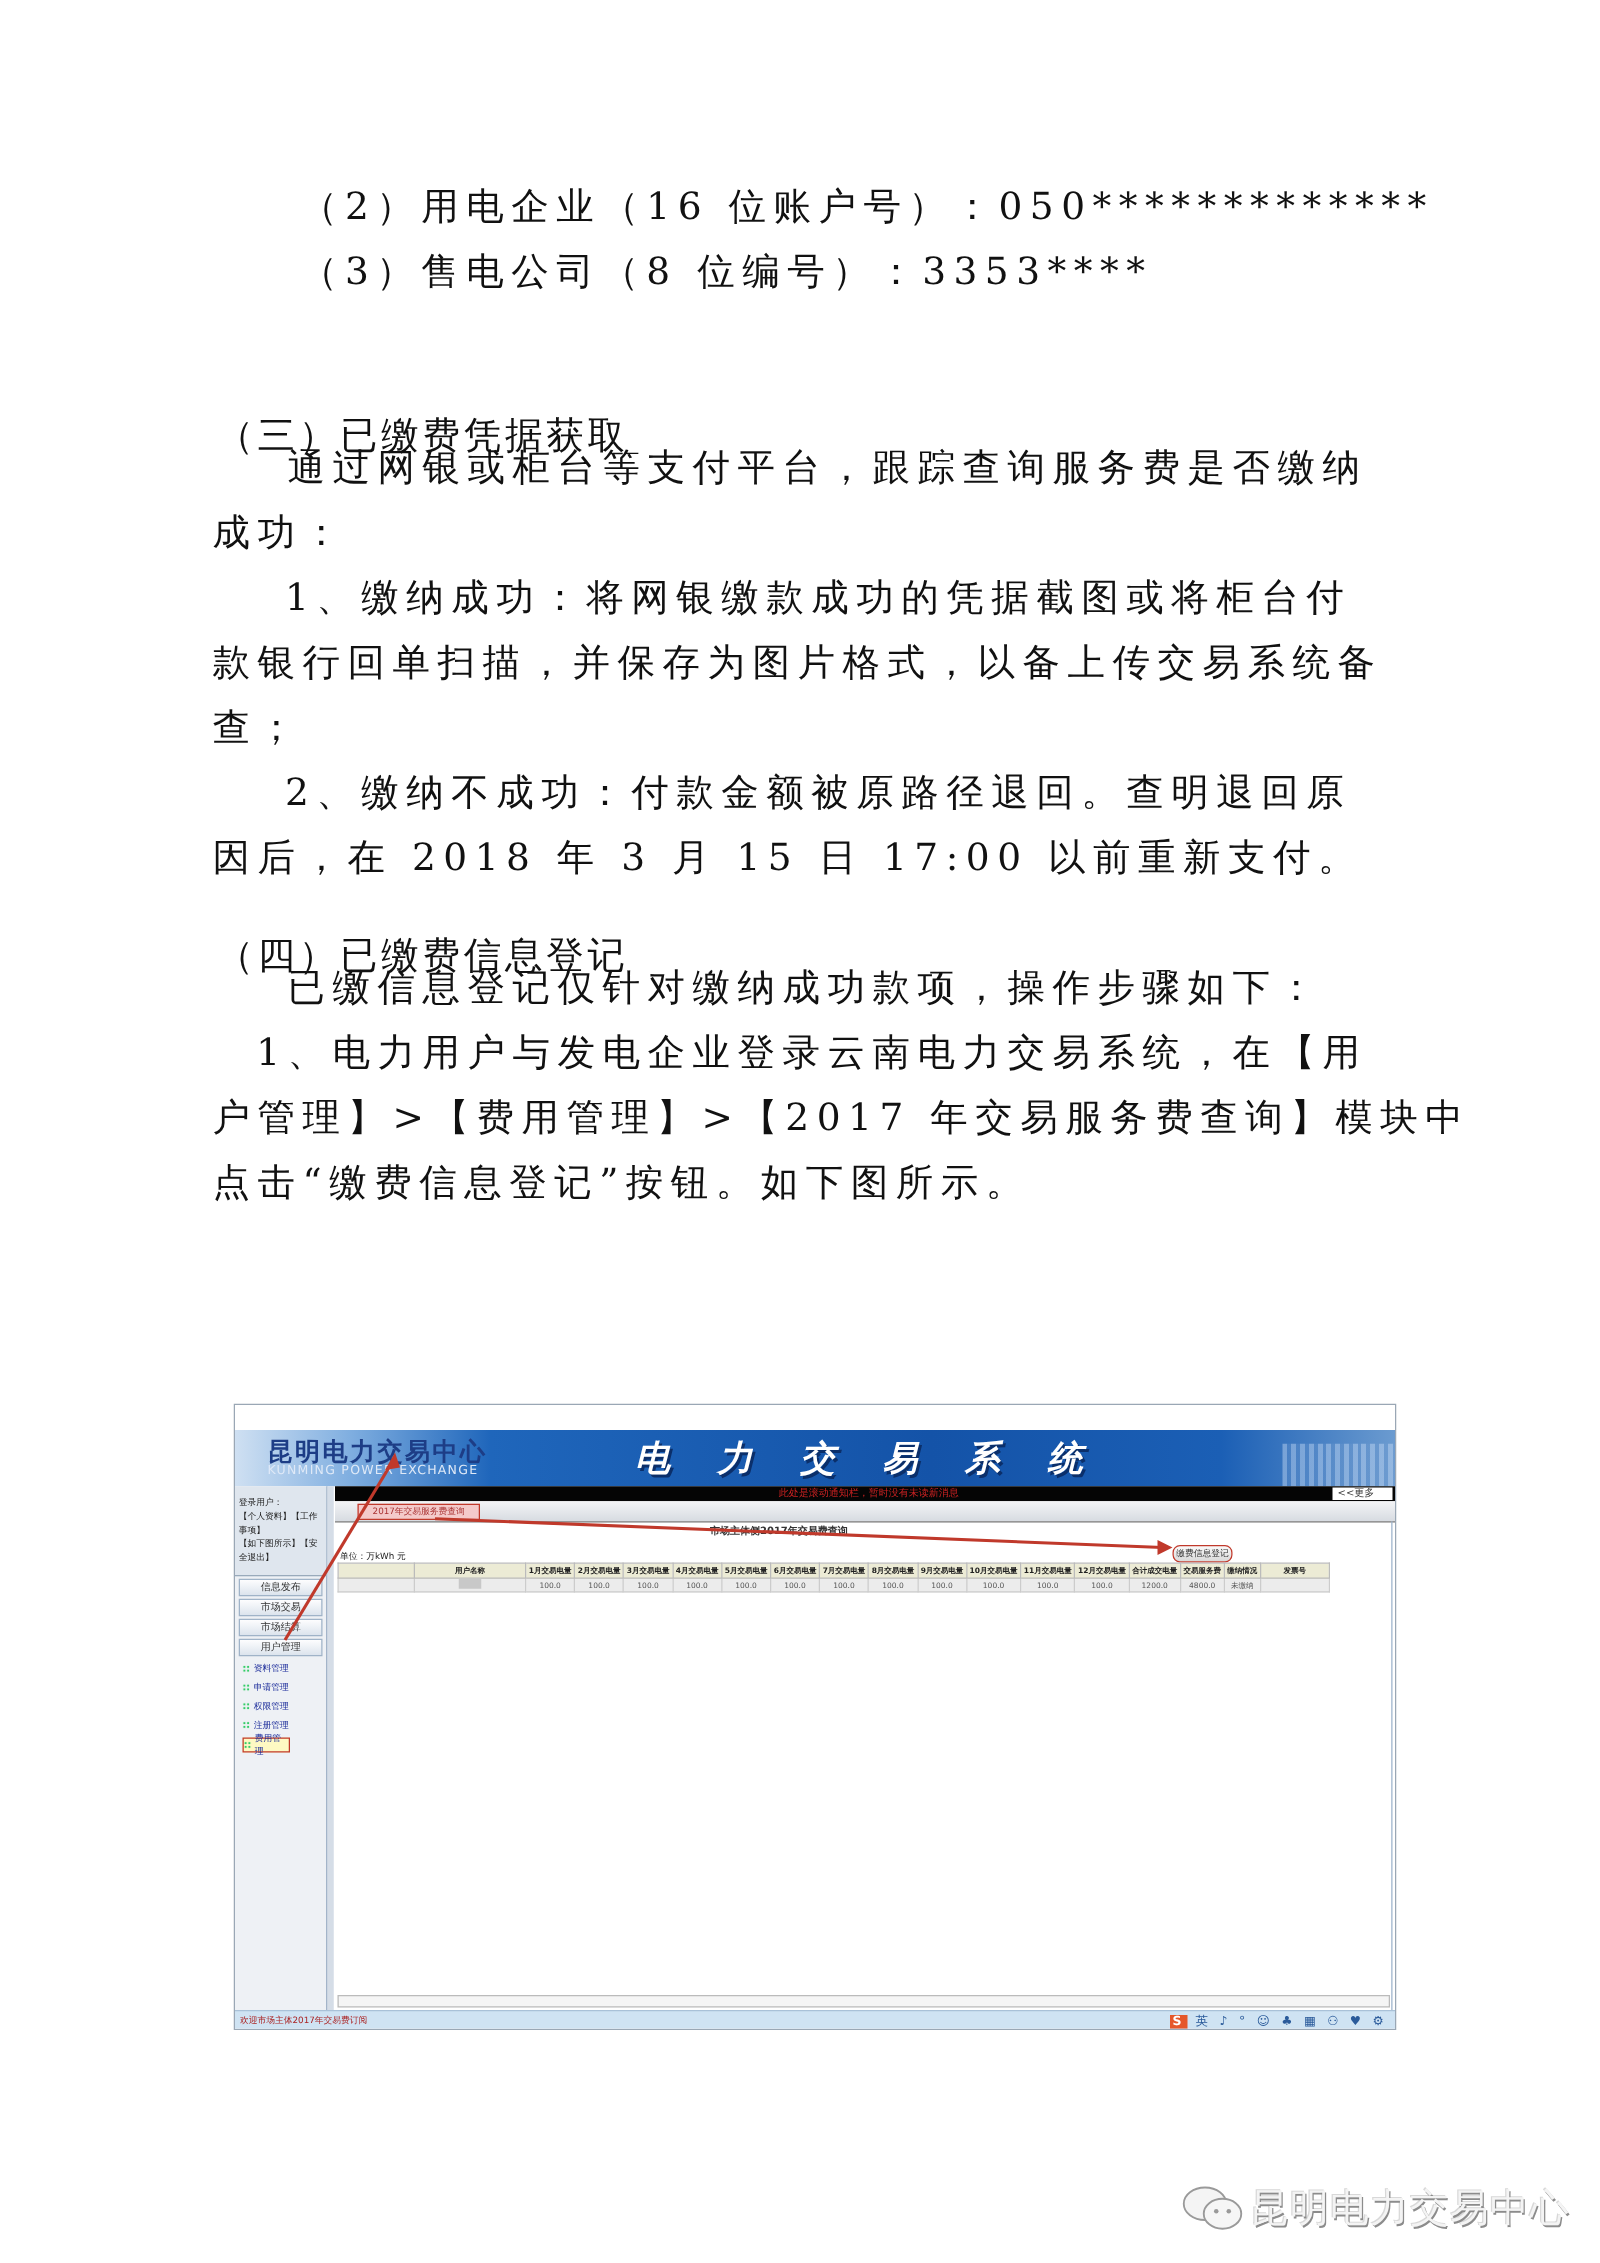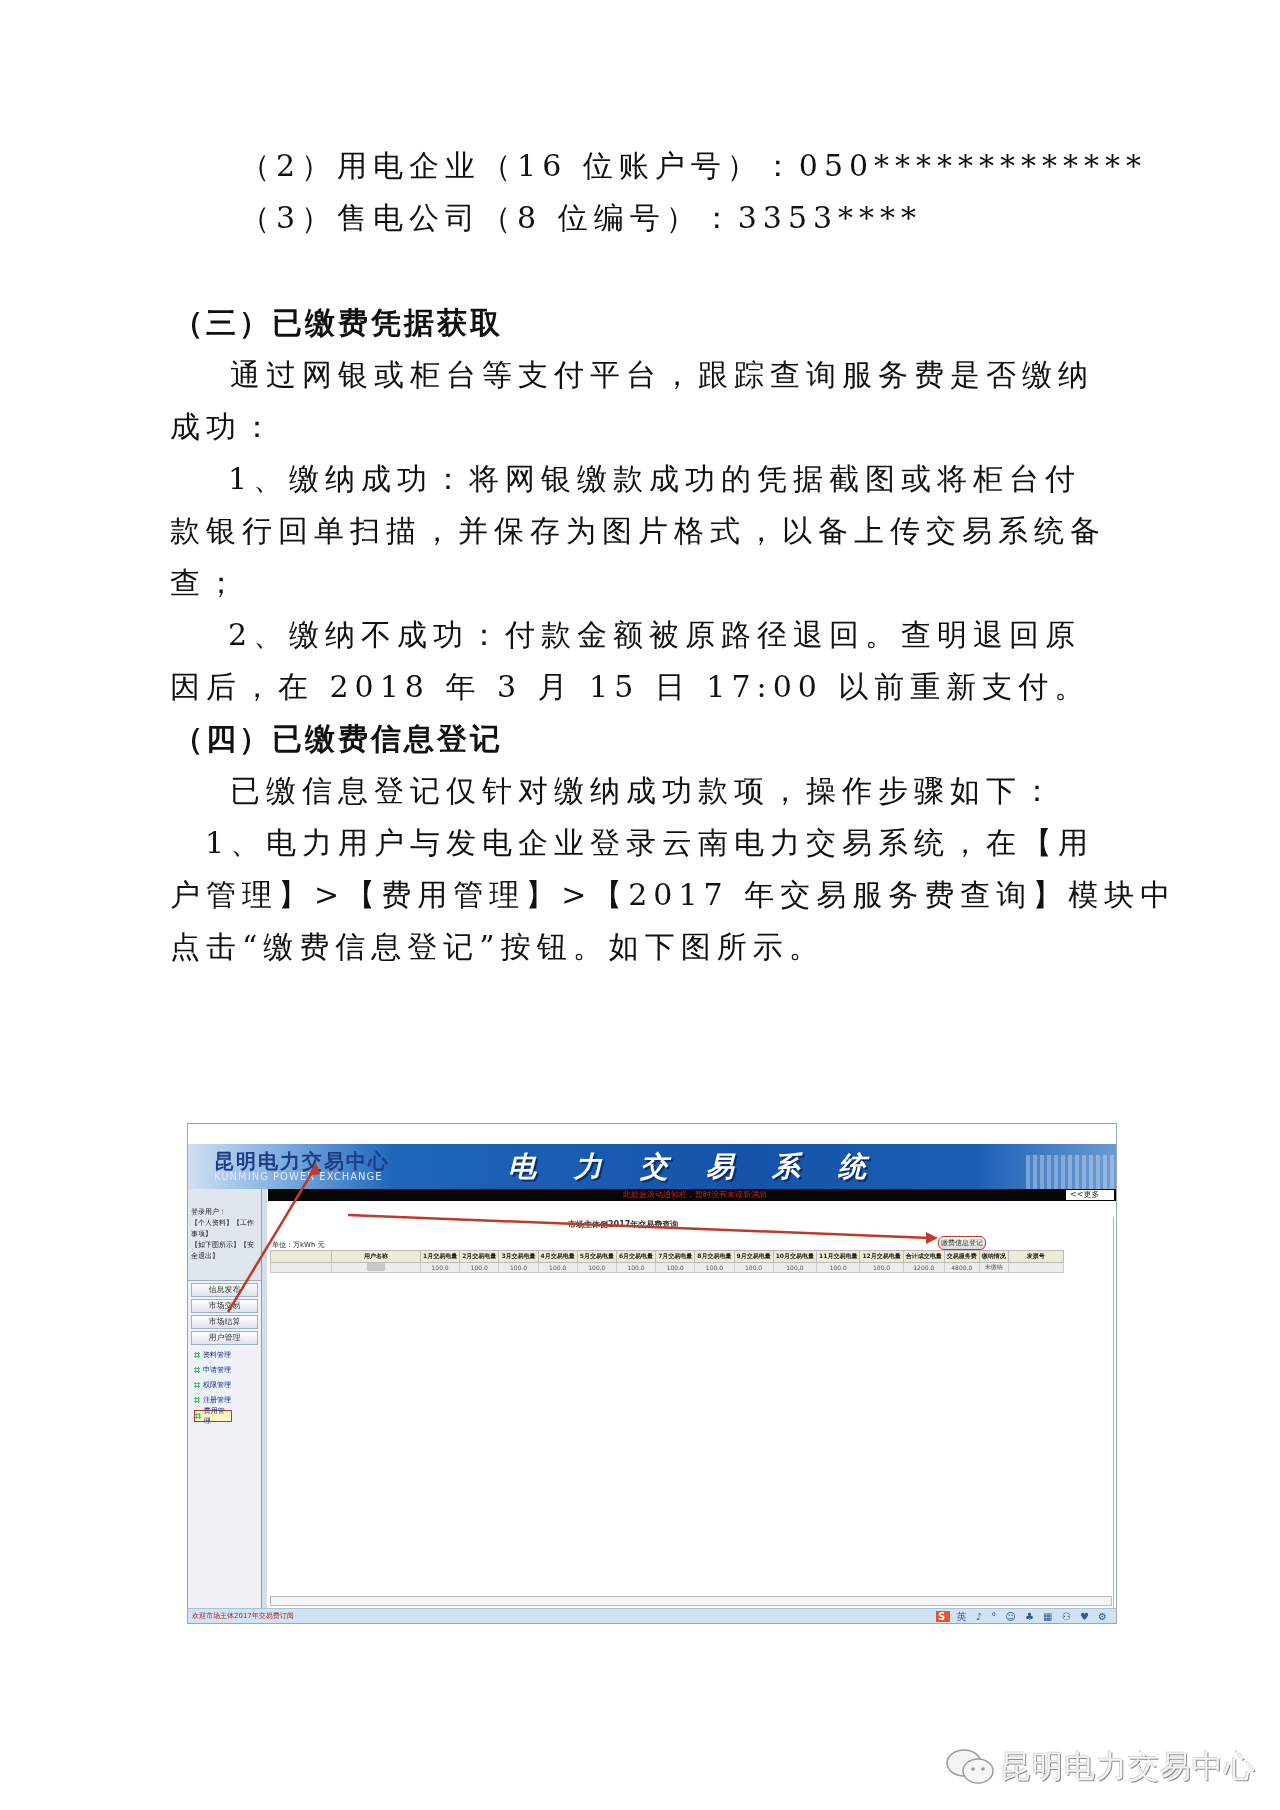--- a/index.html
+++ b/index.html
@@ -1,38 +1,38 @@
 <!DOCTYPE html>
 <html><head>
 <meta charset="utf-8">
 <style>
   html, body { margin: 0; padding: 0; background: #ffffff; }
   body { width: 1280px; height: 1810px; position: relative; overflow: hidden;
          font-family: "DejaVu Serif", "Liberation Serif", serif; color: #111; }
   .line { position: absolute; font-size: 30px; letter-spacing: 6px; white-space: nowrap; line-height: 40px; text-align: right; }
-  .heading { font-family: "DejaVu Sans", "Liberation Sans", sans-serif; font-weight: bold; letter-spacing: 3px; }
+  .heading { font-family: "DejaVu Sans", "Liberation Sans", sans-serif; font-weight: normal; letter-spacing: 3px; margin-top: 26px; }
 
   
   .shot { position: absolute; left: 187px; top: 1123px; width: 928px; height: 499px;
           border: 1px solid #9aa7b5; background: #fff; overflow: hidden;
           font-family: "DejaVu Sans", "Liberation Sans", sans-serif; }
   .titlebar { position: absolute; left: 0; top: 0; right: 0; height: 20px; background: #fff;
               font-size: 10px; color: #333; display: flex; align-items: center; }
   .titlebar .app-icon { width: 10px; height: 10px; border-radius: 50%; background: #4a7ab8; margin: 0 4px 0 6px; }
   .titlebar .winctl { position: absolute; top: 2px; font-size: 12px; color: #333; }
   .banner { position: absolute; left: 0; top: 20px; right: 0; height: 45px;
             background: linear-gradient(90deg, #cfe0f2 0%, #7faee0 10%, #1f66bb 22%, #1453a8 60%, #1b5fb5 85%, #6b9bd0 100%); }
   .banner .org { position: absolute; left: 26px; top: 4px; font-size: 20px; color: #1d3d86; letter-spacing: 2px; font-weight: bold; }
   .banner .org-en { position: absolute; left: 26px; top: 27px; font-size: 10px; color: #dfe9f7; letter-spacing: 1px; }
   .banner .sys { position: absolute; left: 320px; top: 4px; font-size: 28px; color: #fff; font-weight: bold; letter-spacing: 38px;
                  font-family: "DejaVu Serif", "Liberation Serif", serif; font-style: italic; text-shadow: 2px 2px 0 #0b2f6a; }
   .banner .city { position: absolute; right: 0; bottom: 0; width: 90px; height: 34px;
                   background: repeating-linear-gradient(90deg, rgba(200,220,245,.45) 0 4px, rgba(120,160,210,.25) 4px 7px); }
   .sidebar { position: absolute; left: 0; top: 65px; width: 73px; bottom: 14px; background: #eef1f5; border-right: 1px solid #8aa0bb; }
-  .sidebar .userbox { background: #dfe6ee; border-bottom: 1px solid #9ab; padding: 18px 3px; font-size: 7px; line-height: 11px; color: #222; }
+  .sidebar .userbox { background: #dfe6ee; border-bottom: 1px solid #9ab; padding: 8px 3px; font-size: 7px; line-height: 11px; color: #222; }
   .sidebar .navbtn { margin: 2px 3px; height: 12px; border: 1px solid #9fb3c8; background: linear-gradient(#fdfdfe, #dce4ed);
                      font-size: 8px; text-align: center; line-height: 12px; color: #333; }
   .sidebar .sub { font-size: 7px; color: #1b2b9a; margin: 5px 0 0 6px; height: 10px; line-height: 10px; display: flex; align-items: center; }
   .sidebar .sub .grid-icon { width: 6px; height: 6px; margin-right: 3px;
                   background: radial-gradient(circle, #3c6 1px, transparent 1.2px) 0 0/3px 3px; }
   .sidebar .sub.active { border: 1px solid #c0392b; width: 36px; background: #fef9c3; }
   .splitter { position: absolute; left: 74px; top: 65px; width: 5px; bottom: 14px; background: #d5dde7; }
   .noticebar { position: absolute; left: 80px; top: 65px; right: 0; height: 12px; background: #050505; }
   .noticebar .msg { position: absolute; left: 355px; top: 0; font-size: 8px; color: #c22; line-height: 12px; }
   .noticebar .more { position: absolute; right: 2px; top: 1px; width: 44px; height: 10px; background: #fff; font-size: 8px; line-height: 10px; color: #333; padding-left: 4px; margin-left: 44px; }
@@ -120,20 +120,23 @@
         <span>费用管理</span>
       </div>
   </div>
   <div class="splitter"></div>
 
   <div class="noticebar">
     <span class="msg">此处是滚动通知栏，暂时没有未读新消息</span>
     <span class="more">&lt;&lt;更多</span>
   </div>
 
+  <div class="tabbar">
+    <div class="tab">2017年交易服务费查询</div>
+  </div>
 
   <div class="pagetitle">市场主体侧2017年交易费查询</div>
   <div class="regbtn">缴费信息登记</div>
   <div class="unit">单位：万kWh   元</div>
 
   <table class="data">
     <thead>
       <tr>
         <th style="width:56px;"></th>
         <th style="width:84px;">用户名称</th>

